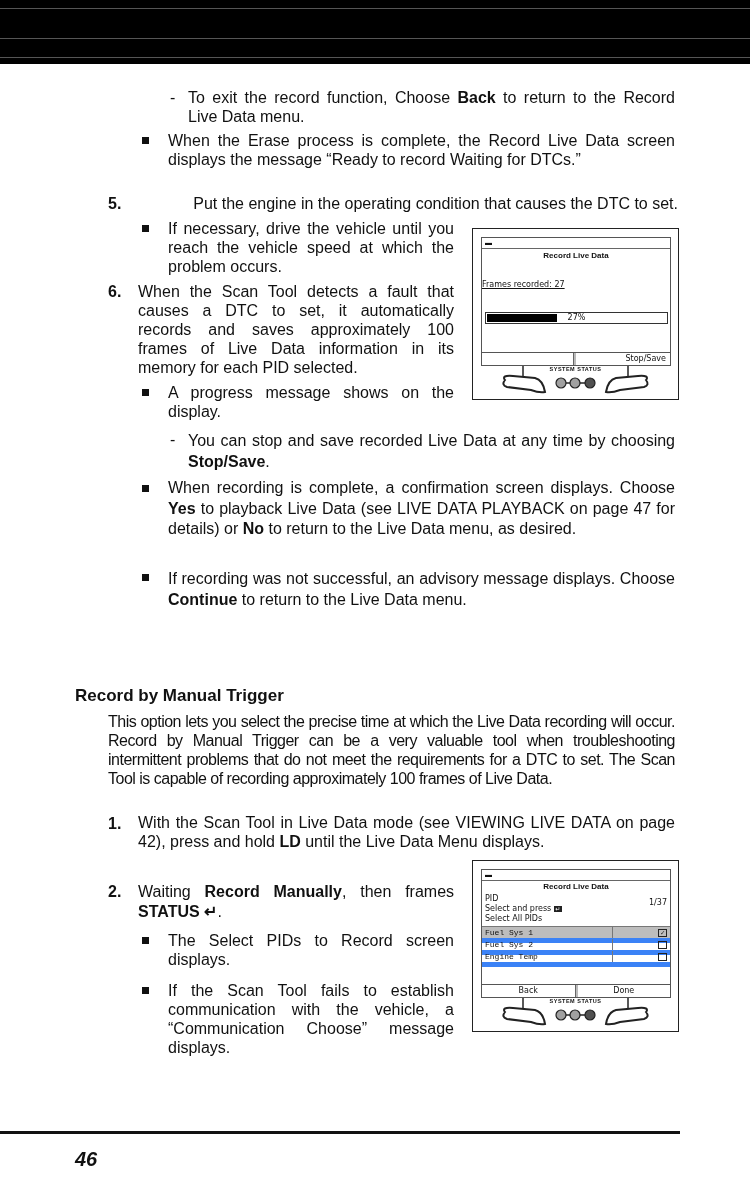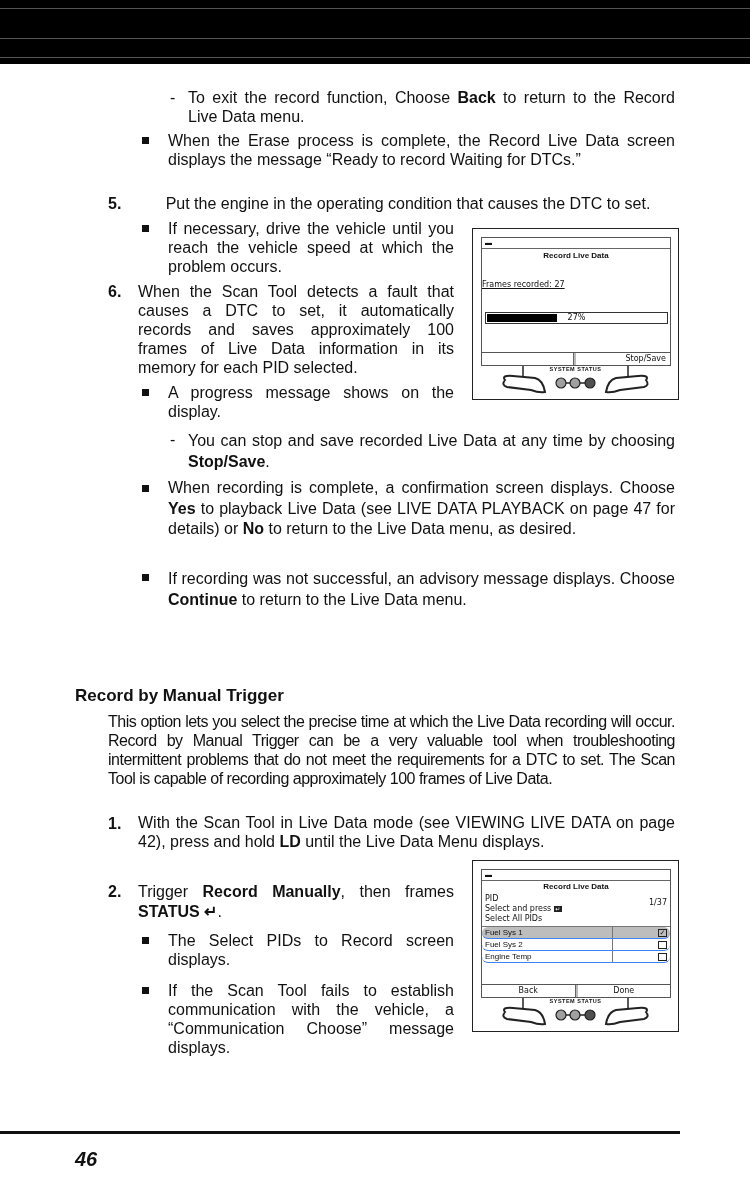--- a/index.html
+++ b/index.html
@@ -30,22 +30,22 @@
   .scr .small { position: absolute; font-family: "DejaVu Sans", sans-serif; font-size: 8px; line-height: 10px; }
   .pbar { position: absolute; left: 3px; top: 74px; width: 181px; height: 10px; border: 1px solid #333; }
   .pfill { position: absolute; left: 1px; top: 1px; height: 8px; background: #000; }
   .plabel { position: absolute; left: 0; width: 100%; top: 0; text-align: center; font-family: "DejaVu Sans", sans-serif; font-size: 8px; line-height: 10px; }
   .softkeys { position: absolute; left: 0; bottom: 0; width: 100%; height: 12px; border-top: 1px solid #555; display: flex; }
   .softkey { flex: 1; border-right: 1px solid #666; font-family: "DejaVu Sans", sans-serif; font-size: 8px; line-height: 12px; text-align: center; }
   .softkey:last-child { border-right: none; border-left: 2px solid #bbb; }
   .softkey.right { text-align: right; padding-right: 4px; }
   .sys { position: absolute; left: 0; top: 137px; width: 100%; height: 32px; }
   .sys-label { position: absolute; left: 0; width: 100%; top: 0; text-align: center; font-size: 5.5px; font-weight: bold; letter-spacing: 0.5px; }
-  .pidrow { position: absolute; left: 0; width: 100%; height: 11px; border-bottom: 1px solid #3b82f6;
-            font-family: Liberation Sans, sans-serif; font-size: 8px; line-height: 11px; border-radius: 6px; }
+  .pidrow { position: absolute; left: 0; width: 100%; height: 11px; border-bottom: 5px solid #3b82f6;
+            font-family: Liberation Mono, monospace; font-size: 8px; line-height: 11px; }
   .pidrow .nm { position: absolute; left: 3px; }
   .pidrow .sep { position: absolute; left: 130px; top: 0; width: 1px; height: 11px; background: #777; }
   .pidrow .cb { position: absolute; right: 3px; top: 2px; width: 7px; height: 6px; border: 1px solid #222; font-size: 7px; line-height: 6px; text-align: center; }
   .pidrow.sel { background: #bdbdbd; }
 
   .footer-rule { position: absolute; left: 0; top: 1131px; width: 680px; height: 3px; background: #111; }
   .pagenum { position: absolute; left: 75px; top: 1148px; font-size: 20px; font-weight: bold; font-style: italic; }
 </style>
 </head>
 <body>
@@ -56,21 +56,21 @@
   <div class="rule r3"></div>
 </div>
 
 <div class="dash" style="left:170px; top:88px;">-</div>
 <div class="txt" style="left:188px; top:88px; width:487px;"><span>To exit the record function, Choose </span><b>Back</b><span> to return to the Record Live Data menu.</span></div>
 
 <div class="bul" style="left:142px; top:137px;"></div>
 <div class="txt" style="left:168px; top:131px; width:507px;">When the Erase process is complete, the Record Live Data screen displays the message “Ready to record Waiting for DTCs.”</div>
 
 <div class="num" style="left:108px; top:194px;">5.</div>
-<div class="txt" style="left:138px; top:194px; width:540px; text-align:center; white-space:nowrap;">Put the engine in the operating condition that causes the DTC to set.</div>
+<div class="txt" style="left:138px; top:194px; width:540px; text-align:right; white-space:nowrap;">Put the engine in the operating condition that causes the DTC to set.</div>
 
 <div class="bul" style="left:142px; top:225px;"></div>
 <div class="txt" style="left:168px; top:219px; width:286px;">If necessary, drive the vehicle until you reach the vehicle speed at which the problem occurs.</div>
 
 <div class="num" style="left:108px; top:282px;">6.</div>
 <div class="txt" style="left:138px; top:282px; width:316px;">When the Scan Tool detects a fault that causes a DTC to set, it automatically records and saves approximately 100 frames of Live Data information in its memory for each PID selected.</div>
 
 <div class="bul" style="left:142px; top:389px;"></div>
 <div class="txt" style="left:168px; top:383px; width:286px;">A progress message shows on the display.</div>
 
@@ -114,21 +114,21 @@
   </div>
 </div>
 
 <div style="position:absolute; left:75px; top:686px; font-size:17px; font-weight:bold;">Record by Manual Trigger</div>
 <div class="txt" style="left:108px; top:712px; width:567px; letter-spacing:-0.5px;">This option lets you select the precise time at which the Live Data recording will occur. Record by Manual Trigger can be a very valuable tool when troubleshooting intermittent problems that do not meet the requirements for a DTC to set. The Scan Tool is capable of recording approximately 100 frames of Live Data.</div>
 
 <div class="num" style="left:108px; top:814px;">1.</div>
 <div class="txt" style="left:138px; top:814px; width:537px; line-height:18.5px;"><span>With the Scan Tool in Live Data mode (see VIEWING LIVE DATA on page 42), press and hold </span><b>LD</b><span> until the Live Data Menu displays.</span></div>
 
 <div class="num" style="left:108px; top:882px;">2.</div>
-<div class="txt" style="left:138px; top:882px; width:316px; line-height:20px;"><span>Trigger </span><b>Record Manually</b><span>, then frames </span><b>STATUS</b><span style="font-weight:bold;"> ↵</span><span>.</span></div>
+<div class="txt" style="left:138px; top:882px; width:316px; line-height:20px;"><span>Waiting </span><b>Record Manually</b><span>, then frames </span><b>STATUS</b><span style="font-weight:bold;"> ↵</span><span>.</span></div>
 
 <div class="bul" style="left:142px; top:937px;"></div>
 <div class="txt" style="left:168px; top:931px; width:286px;">The Select PIDs to Record screen displays.</div>
 
 <div class="bul" style="left:142px; top:987px;"></div>
 <div class="txt" style="left:168px; top:981px; width:286px;">If the Scan Tool fails to establish communication with the vehicle, a “Communication Choose” message displays.</div>
 
 <div class="device" style="left:472px; top:860px;">
   <div class="scr">
     <div class="topbar">

